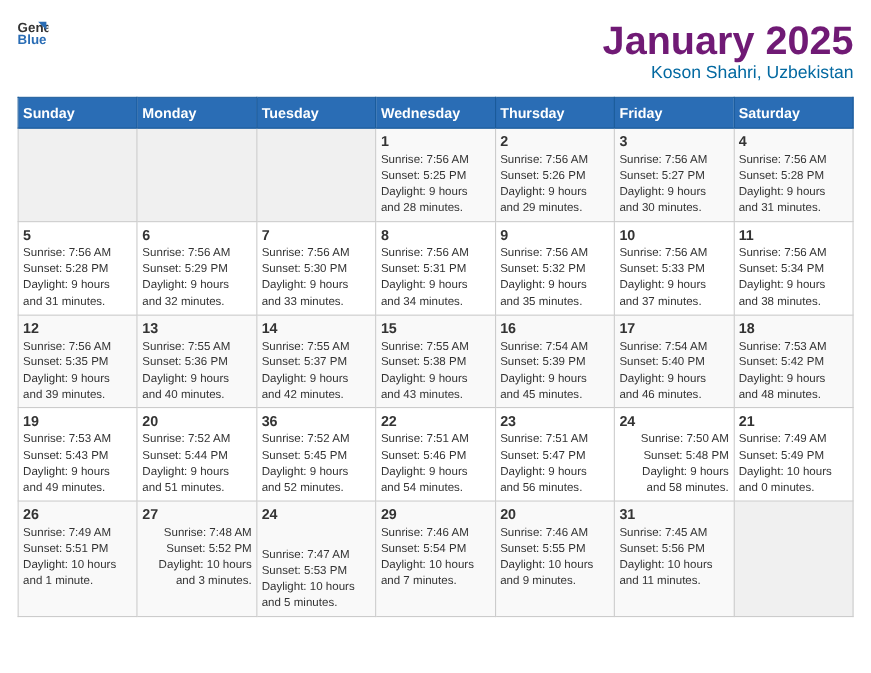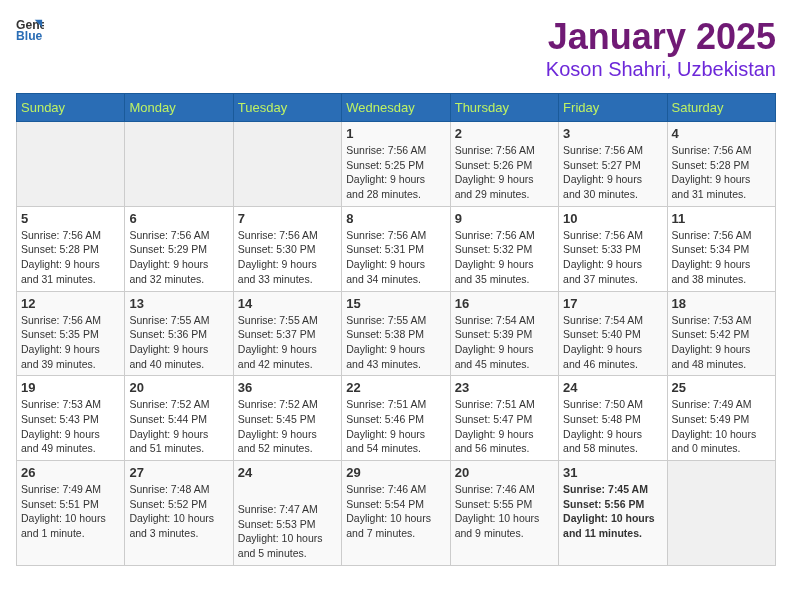--- a/index.html
+++ b/index.html
@@ -27,33 +27,33 @@
     }
     .title-area {
       text-align: right;
     }
     .calendar-title {
       font-size: 36px;
       font-weight: bold;
       color: #701a75;
     }
     .calendar-subtitle {
-      font-size: 20px;
-      color: #6d28d9;
+      font-size: 16px;
+      color: #0369a1;
     }
     table {
       width: 100%;
       border-collapse: collapse;
       table-layout: fixed;
     }
     thead tr th {
       background-color: #2a6db5;
-      color: #bef264;
+      color: #ffffff;
       font-size: 13px;
-      font-weight: normal;
+      font-weight: bold;
       padding: 6px 4px;
       text-align: left;
       border: 1px solid #1a5a9a;
     }
     tbody tr td {
       vertical-align: top;
       border: 1px solid #ccc;
       padding: 4px;
       font-size: 11px;
       color: #333;
@@ -274,44 +274,44 @@
         </td>
         <td>
           <div class="day-number">23</div>
           <div class="day-info" style="white-space: pre-line;">Sunrise: 7:51 AM
 Sunset: 5:47 PM
 Daylight: 9 hours
 and 56 minutes.</div>
         </td>
         <td>
           <div class="day-number">24</div>
-          <div class="day-info" style="white-space: pre-line;">Sunrise: 7:50 AM
+          <div class="day-info" style="white-space: pre-line; text-align: right;">Sunrise: 7:50 AM
 Sunset: 5:48 PM
 Daylight: 9 hours
 and 58 minutes.</div>
         </td>
         <td>
-          <div class="day-number">25</div>
+          <div class="day-number">21</div>
           <div class="day-info" style="white-space: pre-line;">Sunrise: 7:49 AM
 Sunset: 5:49 PM
 Daylight: 10 hours
 and 0 minutes.</div>
         </td>
       </tr>
       <tr>
         <td>
           <div class="day-number">26</div>
           <div class="day-info" style="white-space: pre-line;">Sunrise: 7:49 AM
 Sunset: 5:51 PM
 Daylight: 10 hours
 and 1 minute.</div>
         </td>
         <td>
           <div class="day-number">27</div>
-          <div class="day-info" style="white-space: pre-line;">Sunrise: 7:48 AM
+          <div class="day-info" style="white-space: pre-line; text-align: right;">Sunrise: 7:48 AM
 Sunset: 5:52 PM
 Daylight: 10 hours
 and 3 minutes.</div>
         </td>
         <td>
           <div class="day-number">24</div>
           <div class="day-info" style="white-space: pre-line; margin-top: 22px;">Sunrise: 7:47 AM
 Sunset: 5:53 PM
 Daylight: 10 hours
 and 5 minutes.</div>
@@ -325,21 +325,21 @@
         </td>
         <td>
           <div class="day-number">20</div>
           <div class="day-info" style="white-space: pre-line;">Sunrise: 7:46 AM
 Sunset: 5:55 PM
 Daylight: 10 hours
 and 9 minutes.</div>
         </td>
         <td>
           <div class="day-number">31</div>
-          <div class="day-info" style="white-space: pre-line; font-weight: bold;">Sunrise: 7:45 AM
+          <div class="day-info" style="white-space: pre-line;">Sunrise: 7:45 AM
 Sunset: 5:56 PM
 Daylight: 10 hours
 and 11 minutes.</div>
         </td>
         <td class="empty-cell"></td>
       </tr>
     </tbody>
 </table>
 
 </body></html>

